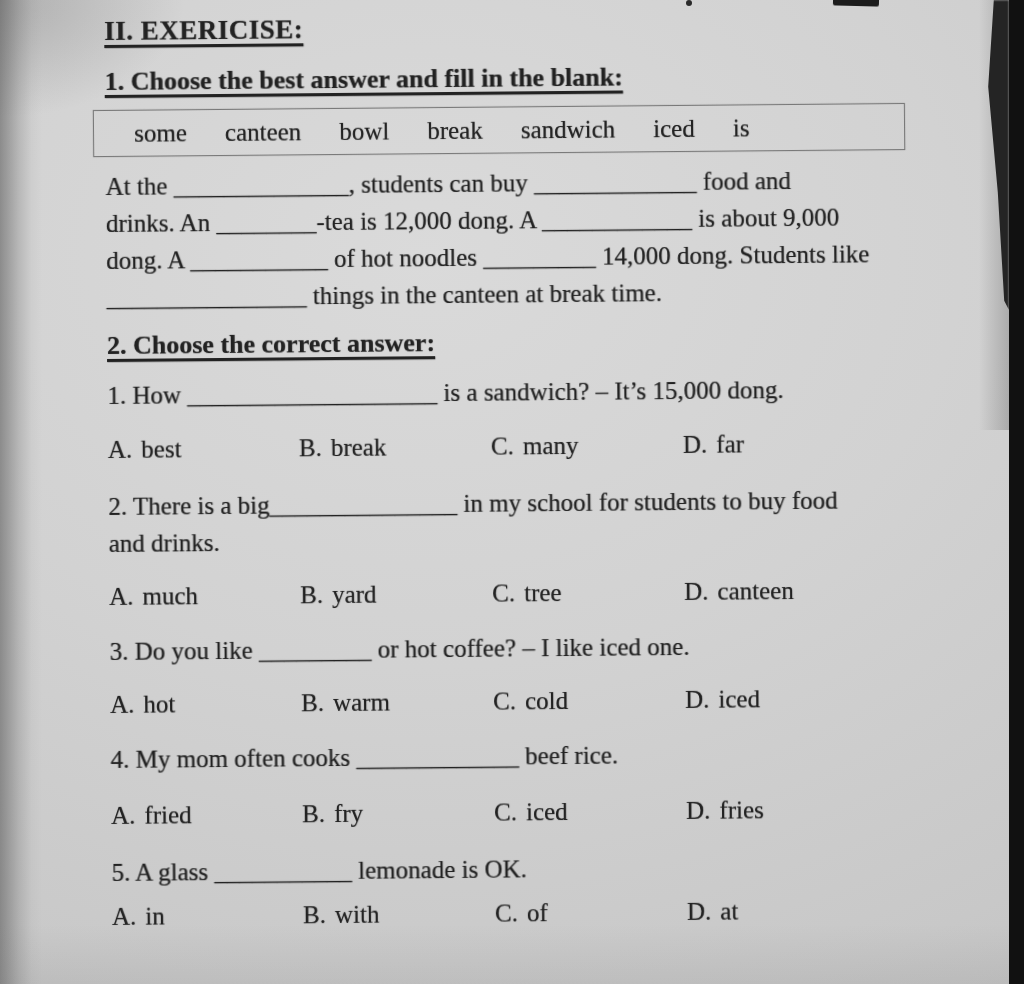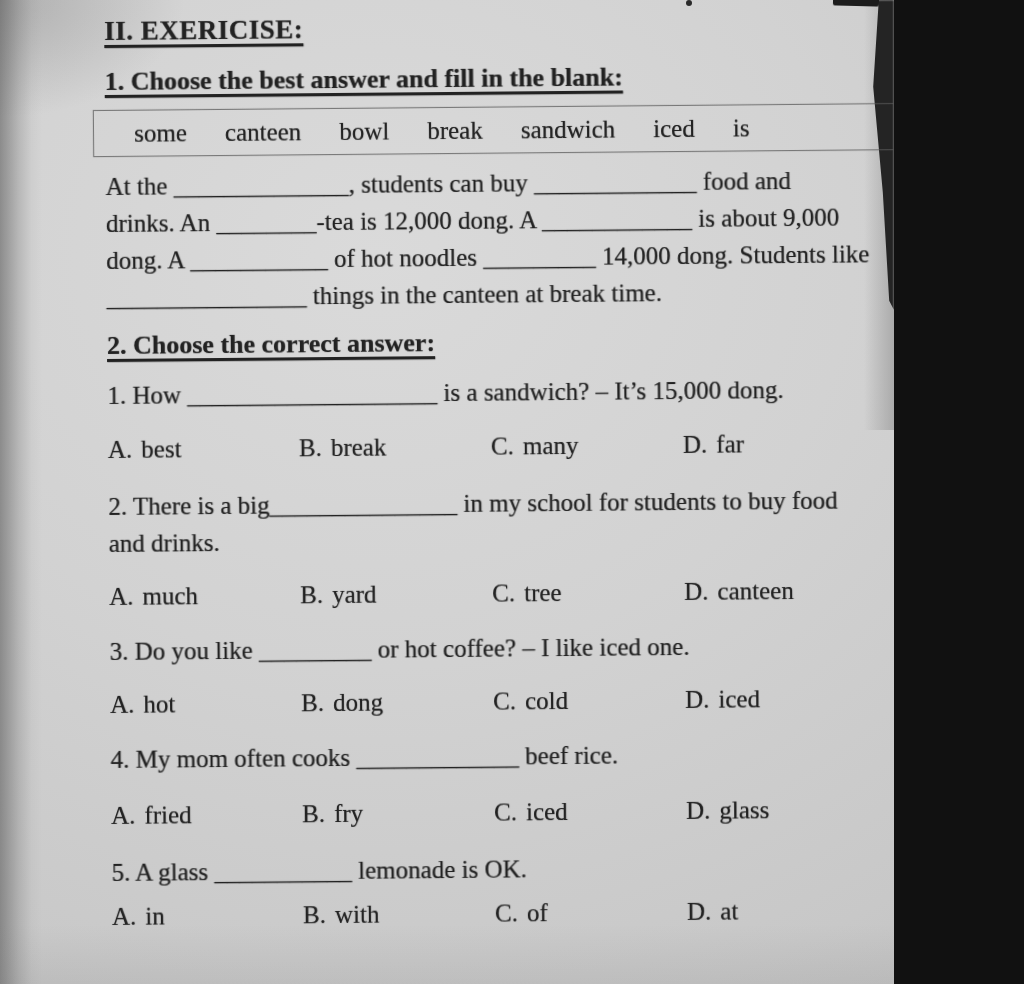--- a/index.html
+++ b/index.html
@@ -2,21 +2,21 @@
 <html><head>
 <meta charset="utf-8">
 <style>
   html, body {
     margin: 0;
     padding: 0;
     background: #111;
   }
   .photo {
     position: relative;
-    width: 894px;
+    width: 1009px;
     height: 984px;
     overflow: hidden;
     font-family: "Liberation Serif", "DejaVu Serif", serif;
     background: #8b5cf6;
     text-decoration: underline;
   }
   
   .paper {
     position: absolute;
     inset: 0;
@@ -216,21 +216,21 @@
       </div>
     </div>
 
     <div class="qblock q3">
       <div class="qline qprompt">3. Do you like _________ or hot coffee? – I like iced one.</div>
       <div class="opts">
         <div class="opt">
           <span class="letter">A.</span><span>hot</span>
         </div>
         <div class="opt">
-          <span class="letter">B.</span><span>dong</span>
+          <span class="letter">B.</span><span>warm</span>
         </div>
         <div class="opt">
           <span class="letter">C.</span><span>cold</span>
         </div>
         <div class="opt">
           <span class="letter">D.</span><span>iced</span>
         </div>
       </div>
     </div>
 
@@ -240,21 +240,21 @@
         <div class="opt">
           <span class="letter">A.</span><span>fried</span>
         </div>
         <div class="opt">
           <span class="letter">B.</span><span>fry</span>
         </div>
         <div class="opt">
           <span class="letter">C.</span><span>iced</span>
         </div>
         <div class="opt">
-          <span class="letter">D.</span><span>glass</span>
+          <span class="letter">D.</span><span>fries</span>
         </div>
       </div>
     </div>
 
     <div class="qblock q5">
       <div class="qline qprompt">5. A glass ___________ lemonade is OK.</div>
       <div class="opts">
         <div class="opt">
           <span class="letter">A.</span><span>in</span>
         </div>

